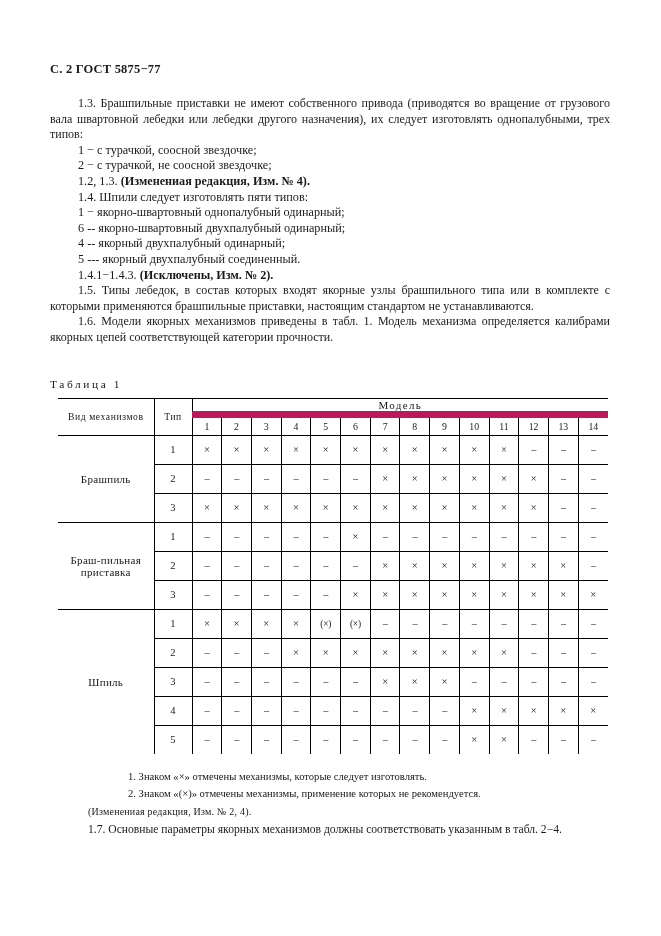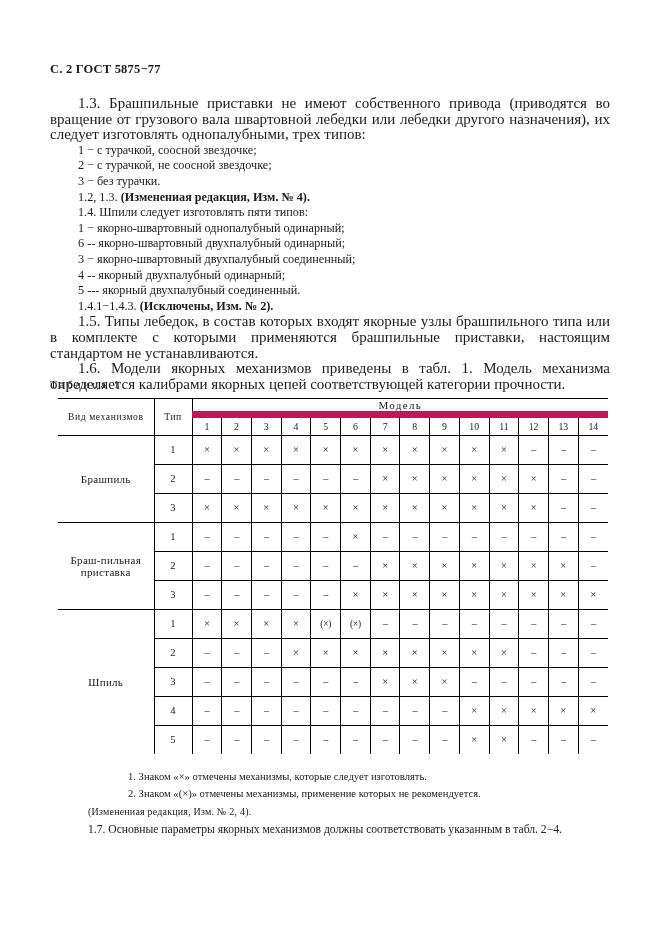--- a/index.html
+++ b/index.html
@@ -37,21 +37,21 @@
 
   
   .content {
     position: absolute;
     left: 50px;
     top: 96px;
     width: 560px;
   }
   p.para {
     margin: 0 0 0 0;
-    font-size: 15px;
+    font-size: 12px;
     line-height: 15.6px;
     text-align: justify;
     text-indent: 28px;
     hyphens: manual;
   }
   p.listline {
     margin: 0;
     font-size: 12.2px;
     line-height: 15.6px;
     text-indent: 28px;
@@ -165,26 +165,24 @@
 <body>
 
 <div class="page">
 
   <div class="page-header">С. 2 ГОСТ 5875−77</div>
 
   <div class="content">
     <p class="para">1.3. Брашпильные приставки не имеют собственного привода (приводятся во вращение от грузового вала швартовной лебедки или лебедки другого назначения), их следует изготовлять однопалубными, трех типов:</p>
     <p class="listline">1 − с турачкой, соосной звездочке;</p>
     <p class="listline">2 − с турачкой, не соосной звездочке;</p>
-    <p class="listline">3 − без турачки.</p>
     <p class="listline"><span>1.2, 1.3. </span><span class="b">(Изменениая редакция, Изм. № 4).</span></p>
     <p class="listline">1.4. Шпили следует изготовлять пяти типов:</p>
     <p class="listline">1 − якорно-швартовный однопалубный одинарный;</p>
     <p class="listline">6 -- якорно-швартовный двухпалубный одинарный;</p>
-    <p class="listline">3 − якорно-швартовный двухпалубный соединенный;</p>
     <p class="listline">4 -- якорный двухпалубный одинарный;</p>
     <p class="listline">5 --- якорный двухпалубный соединенный.</p>
     <p class="listline"><span>1.4.1−1.4.3. </span><span class="b">(Исключены, Изм. № 2).</span></p>
     <p class="para">1.5. Типы лебедок, в состав которых входят якорные узлы брашпильного типа или в комплекте с которыми применяются брашпильные приставки, настоящим стандартом не устанавливаются.</p>
     <p class="para">1.6. Модели якорных механизмов приведены в табл. 1. Модель механизма определяется калибрами якорных цепей соответствующей категории прочности.</p>
   </div>
 
   <div class="table-caption">Таблица 1</div>
 
   <div class="table-wrap">

